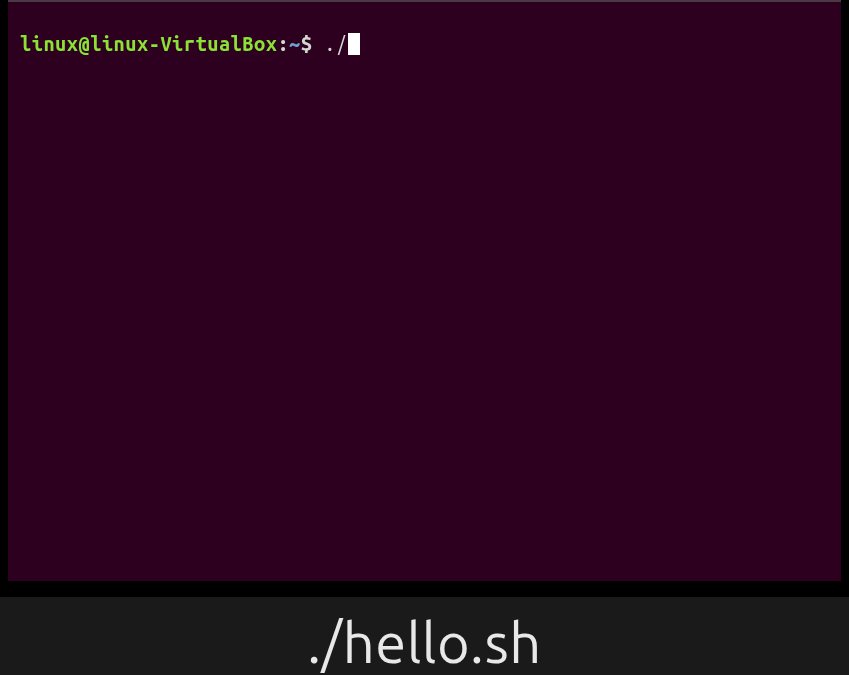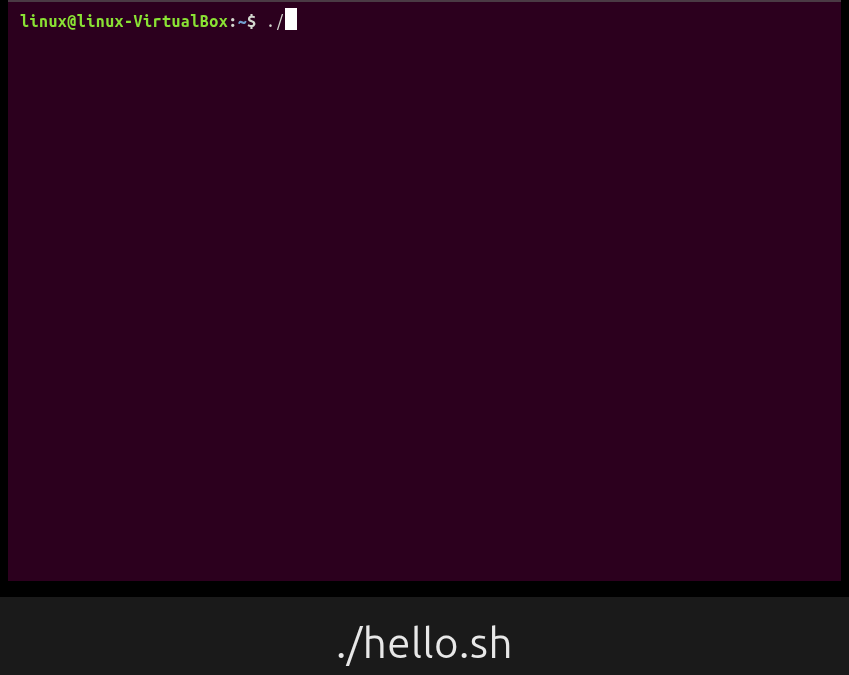--- a/index.html
+++ b/index.html
@@ -21,25 +21,26 @@
     .terminal-window {
       flex: 1;
       background: #2c001e;
       padding: 6px 12px;
       margin: 0 8px 0 8px;
       position: relative;
       border-top: 2px solid #4a3a44;
     }
     
     .prompt-line {
-      font-size: 16px;
+      font-size: 20px;
       font-weight: bold;
       line-height: 1.2;
       white-space: pre;
       letter-spacing: 0.5px;
+      margin-top: 24px;
     }
     
     .prompt-user {
       color: #8ae234;
     }
     
     .prompt-separator {
       color: #d3d7cf;
     }
     
@@ -69,21 +70,21 @@
       height: 78px;
       background: #1a1a1a;
       display: flex;
       align-items: center;
       justify-content: center;
       padding-top: 12px;
     }
     
     .caption-text {
       color: #e8e8e8;
-      font-size: 42px;
+      font-size: 56px;
       font-family: 'Ubuntu', 'DejaVu Sans', Arial, sans-serif;
       font-weight: 400;
       letter-spacing: 0.5px;
     }
     
     .divider {
       height: 16px;
       background: #000;
     }
   </style>

